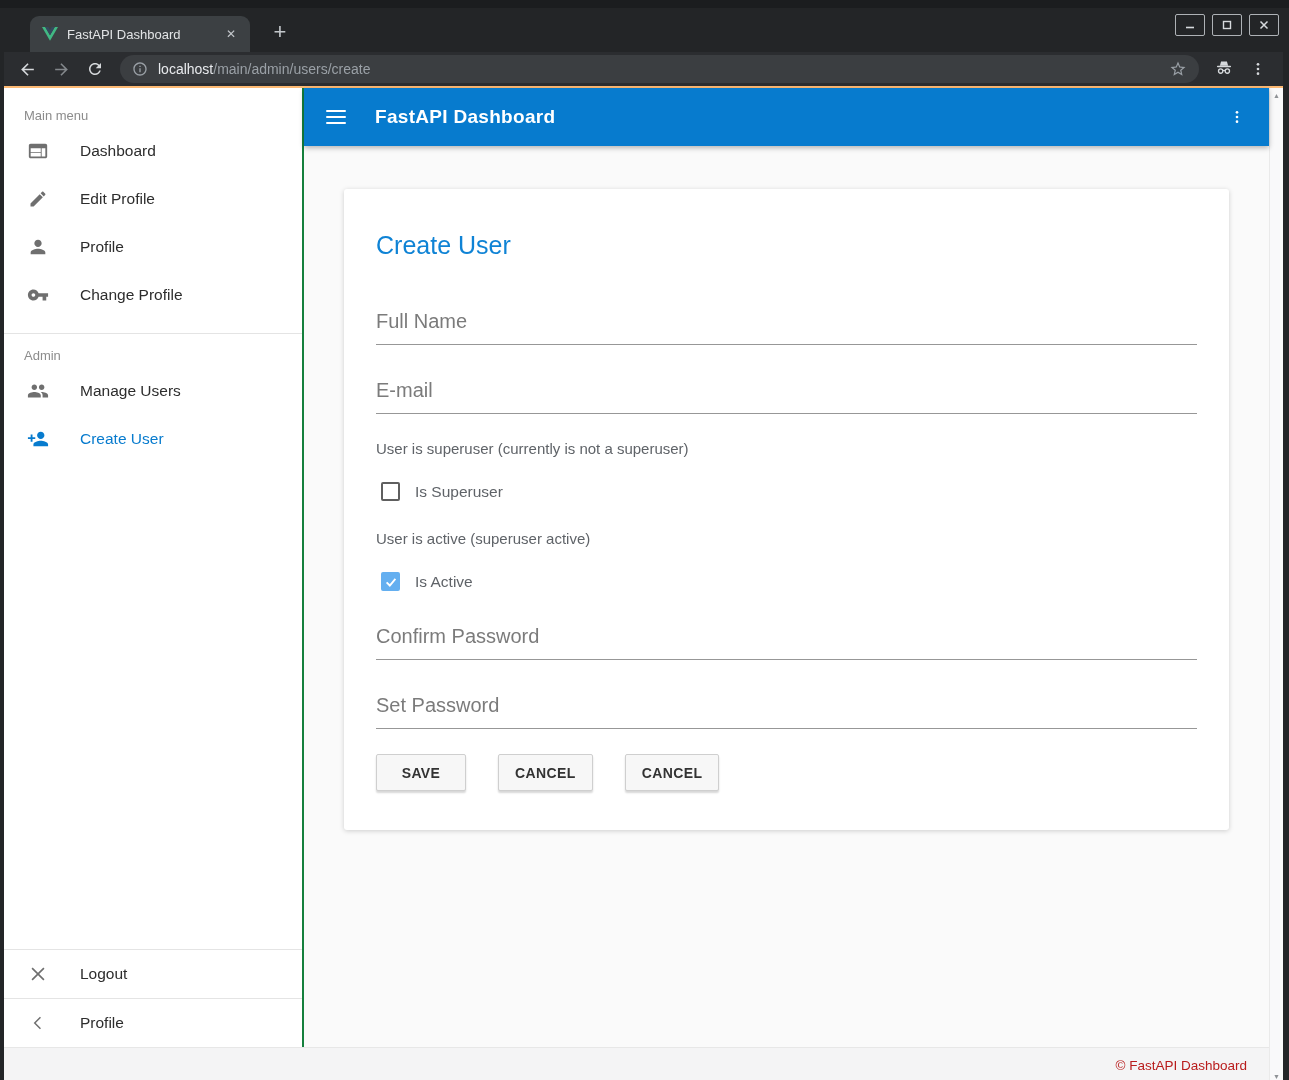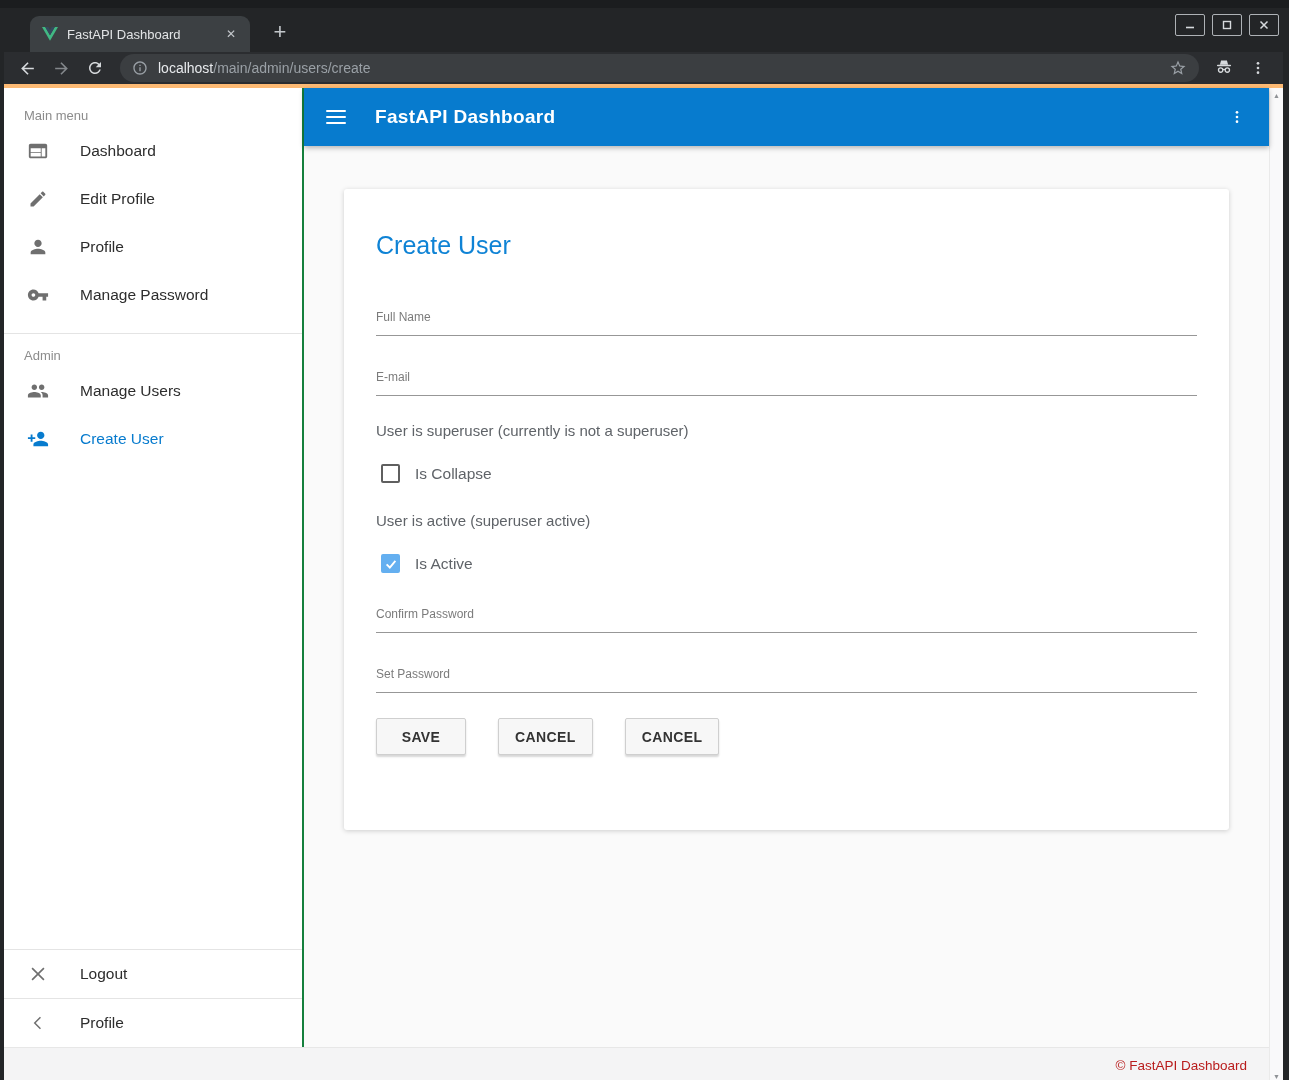--- a/index.html
+++ b/index.html
@@ -19,21 +19,21 @@
   .tab-close { color:#c3c7cb; font-size:12px; width:18px; height:18px; display:flex;
                align-items:center; justify-content:center; border-radius:50%; }
   .newtab { color:#c3c7cb; font-size:22px; font-weight:400; margin:0 0 6px 16px;
             width:28px; height:28px; display:flex; align-items:center; justify-content:center; }
   .win-controls { position:absolute; right:4px; top:6px; display:flex; gap:7px; }
   .win-btn { width:30px; height:22px; border:1px solid #aeb2b6; border-radius:2px;
              display:flex; align-items:center; justify-content:center; }
   .win-btn svg { display:block; }
 
   .toolbar { height:36px; background:#2b2d30; display:flex; align-items:center;
-             padding:0 10px 0 8px; gap:4px; flex:none; border-bottom:4px solid #fdba74; }
+             padding:0 10px 0 8px; gap:4px; flex:none; border-bottom:2px solid #fdba74; }
   .navbtn { width:30px; height:30px; display:flex; align-items:center; justify-content:center;
             border-radius:50%; flex:none; }
   .url-pill { flex:1; height:28px; background:#3b3e41; border-radius:14px; margin:0 6px;
               display:flex; align-items:center; padding:0 12px; gap:10px; min-width:0; }
   .url-text { font-size:14px; white-space:nowrap; overflow:hidden; flex:1; }
   .url-host { color:#e8eaed; }
   .url-path { color:#9aa0a6; }
   .pill-star { margin-left:auto; flex:none; }
 
   
@@ -63,21 +63,21 @@
   .dots { width:32px; height:32px; display:flex; align-items:center; justify-content:center; cursor:pointer; }
 
   .content { flex:1; overflow:hidden; padding:43px 40px 0 40px; }
   .card { background:#fff; border-radius:3px; box-shadow:0 1px 5px rgba(0,0,0,.18);
           padding:42px 32px 0 32px; height:641px; }
   .card-title { color:#0f83d5; font-size:25px; font-weight:400; }
 
   .tfield { margin-top:46px; }
   .tfield + .tfield { margin-top:30px; }
   .tfield input { width:100%; border:none; outline:none; background:transparent;
-                  border-bottom:1px solid #979797; font-size:12px; color:#333;
+                  border-bottom:1px solid #979797; font-size:20px; color:#333;
                   padding:4px 0 11px; font-family:"Liberation Sans", sans-serif; }
   .tfield input::placeholder { color:#7b7b7b; opacity:1; }
 
   .note { color:#5f6368; font-size:15px; margin-top:26px; }
   .cb-row { display:flex; align-items:center; gap:15px; margin-top:25px; padding-left:5px; cursor:pointer; }
   .cb { width:19px; height:19px; border:2px solid #5f5f5f; border-radius:2px;
         display:flex; align-items:center; justify-content:center; flex:none; }
   .cb svg { display:none; }
   .cb.checked { background:#64aff0; border-color:#64aff0; }
   .cb.checked svg { display:block; }
@@ -214,21 +214,21 @@
             </span>
             <span>Profile</span>
           </div>
 
           <div class="side-item">
             <span class="ic">
               <svg width="22" height="22" viewBox="0 0 24 24">
                   <path d="M12.65 10C11.83 7.67 9.61 6 7 6c-3.31 0-6 2.69-6 6s2.69 6 6 6c2.61 0 4.83-1.67 5.65-4H17v4h4v-4h2v-4H12.65zM7 14c-1.1 0-2-.9-2-2s.9-2 2-2 2 .9 2 2-.9 2-2 2z" fill="#6f6f6f"></path>
                 </svg>
             </span>
-            <span>Manage Password</span>
+            <span>Change Profile</span>
           </div>
 
           <div class="divider" style="margin-top:14px;"></div>
           <div class="side-label" style="padding-top:14px;">Admin</div>
 
           <div class="side-item">
             <span class="ic">
               <svg width="24" height="24" viewBox="0 0 24 24">
                   <path d="M16 11c1.66 0 2.99-1.34 2.99-3S17.66 5 16 5c-1.66 0-3 1.34-3 3s1.34 3 3 3zm-8 0c1.66 0 2.99-1.34 2.99-3S9.66 5 8 5C6.34 5 5 6.34 5 8s1.34 3 3 3zm0 2c-2.33 0-7 1.17-7 3.5V19h14v-2.5c0-2.33-4.67-3.5-7-3.5zm8 0c-.29 0-.62.02-.97.05 1.16.84 1.97 1.97 1.97 3.45V19h6v-2.5c0-2.33-4.67-3.5-7-3.5z" fill="#6f6f6f"></path>
                 </svg>
@@ -296,21 +296,21 @@
               <div class="tfield">
                 <input type="text" placeholder="E-mail" style="">
               </div>
 
               <div class="note">User is superuser (currently is not a superuser)</div>
 
               <div class="cb-row">
                 <span class="cb">
                   
                 </span>
-                <span class="cb-label">Is Collapse</span>
+                <span class="cb-label">Is Superuser</span>
               </div>
 
               <div class="note" style="margin-top:29px;">User is active (superuser active)</div>
 
               <div class="cb-row">
                 <span class="cb checked">
                   <svg width="14" height="14" viewBox="0 0 24 24">
                       <path d="M4.5 12.5 L10 18 L19.5 6.5" stroke="#fff" stroke-width="3.2" fill="none"></path>
                     </svg>
                 </span>

